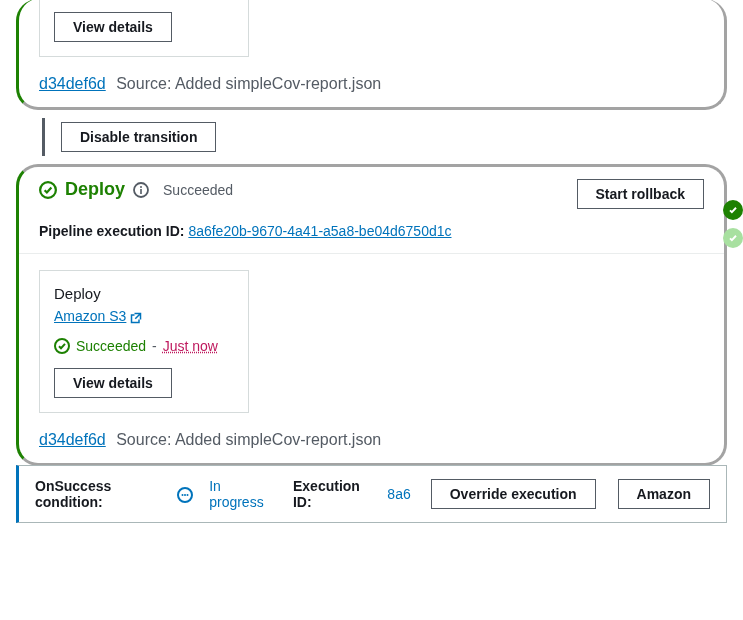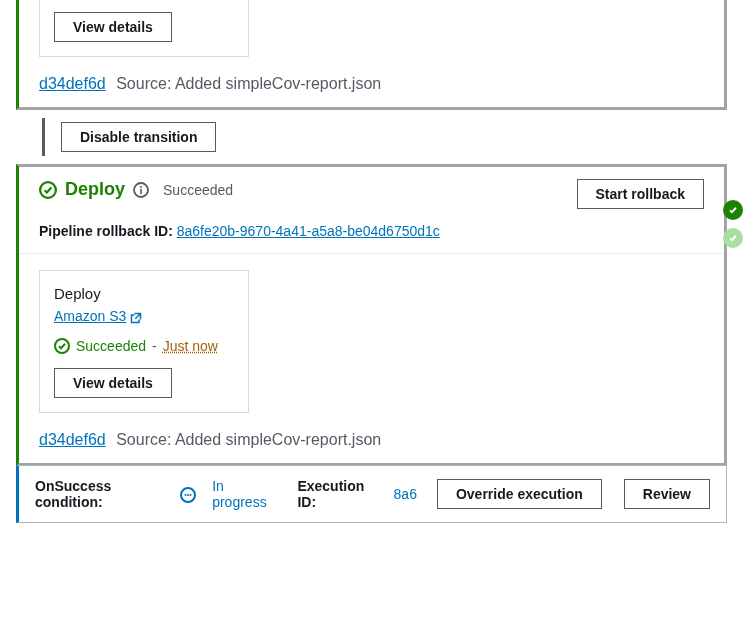--- a/index.html
+++ b/index.html
@@ -17,20 +17,21 @@
   position: relative;
   overflow: hidden;
 }
 .stage-box {
   border: 3px solid #a3a3a3;
   margin: 0 16px 0 16px;
   background: #fff;
 }
 .stage-box.green-left {
   border-left: 3px solid #1d8102;
+  border-radius: 22px;
 }
 .stage-header {
   padding: 12px 20px 14px 20px;
   display: flex;
   align-items: flex-start;
   gap: 10px;
 }
 .stage-header .title-row {
   display: flex;
   align-items: center;
@@ -101,21 +102,21 @@
   gap: 6px;
   margin-bottom: 14px;
 }
 .check-circle {
   color: #1d8102;
 }
 .succeeded-green {
   color: #1d8102;
 }
 .dash { color: #545b64; }
-.ago { color:#a16207; text-decoration: underline dotted; }
+.ago { color:#be185d; text-decoration: underline dotted; }
 .source-row {
   padding: 6px 0 14px 20px;
   font-size: 16px;
 }
 .source-row .commit { color:#0073bb; text-decoration: underline; }
 .source-row .msg { color:#545b64; margin-left:6px; }
 .transition-area {
   display:flex;
   align-items:center;
   margin: 8px 0 8px 42px;
@@ -221,21 +222,21 @@
               <rect x="7.2" y="7" width="1.6" height="5" fill="#545b64"></rect>
             </svg>
         </span>
         <span class="succeeded-text">Succeeded</span>
       </div>
     </div>
     <div class="flex-spacer"></div>
     <button class="btn">Start rollback</button>
   </div>
   <div class="pipeline-exec">
-    <span class="label">Pipeline rollback ID:</span>
+    <span class="label">Pipeline execution ID:</span>
     <a class="link">8a6fe20b-9670-4a41-a5a8-be04d6750d1c</a>
   </div>
   <div class="divider"></div>
 
   <div class="action-card">
     <div class="aname">Deploy</div>
     <div class="provider-row">
       <a class="link">Amazon S3</a>
       <span class="ext-icon">
         <svg width="12" height="12" viewBox="0 0 16 16">
@@ -272,21 +273,21 @@
           <circle cx="8" cy="8" r="7" fill="none" stroke="#0073bb" stroke-width="2"></circle>
           <circle cx="5.5" cy="8" r="1" fill="#0073bb"></circle>
           <circle cx="8" cy="8" r="1" fill="#0073bb"></circle>
           <circle cx="10.5" cy="8" r="1" fill="#0073bb"></circle>
         </svg>
     </span>
     <span class="inprog-text">In progress</span>
     <span class="cond-exec-label">Execution ID:</span>
     <span class="cond-exec-link">8a6</span>
     <button class="btn">Override execution</button>
-    <button class="btn" style="margin-left:6px;">Review</button>
+    <button class="btn" style="margin-left:6px;">Amazon</button>
   </div>
 </div>
 
 <div class="side-badges">
   <div class="b1">
     <svg width="12" height="12" viewBox="0 0 16 16">
         <path d="M4 8.5l2.5 2.5L12 5" fill="none" stroke="#fff" stroke-width="2.5"></path>
       </svg>
   </div>
   <div class="b2">

